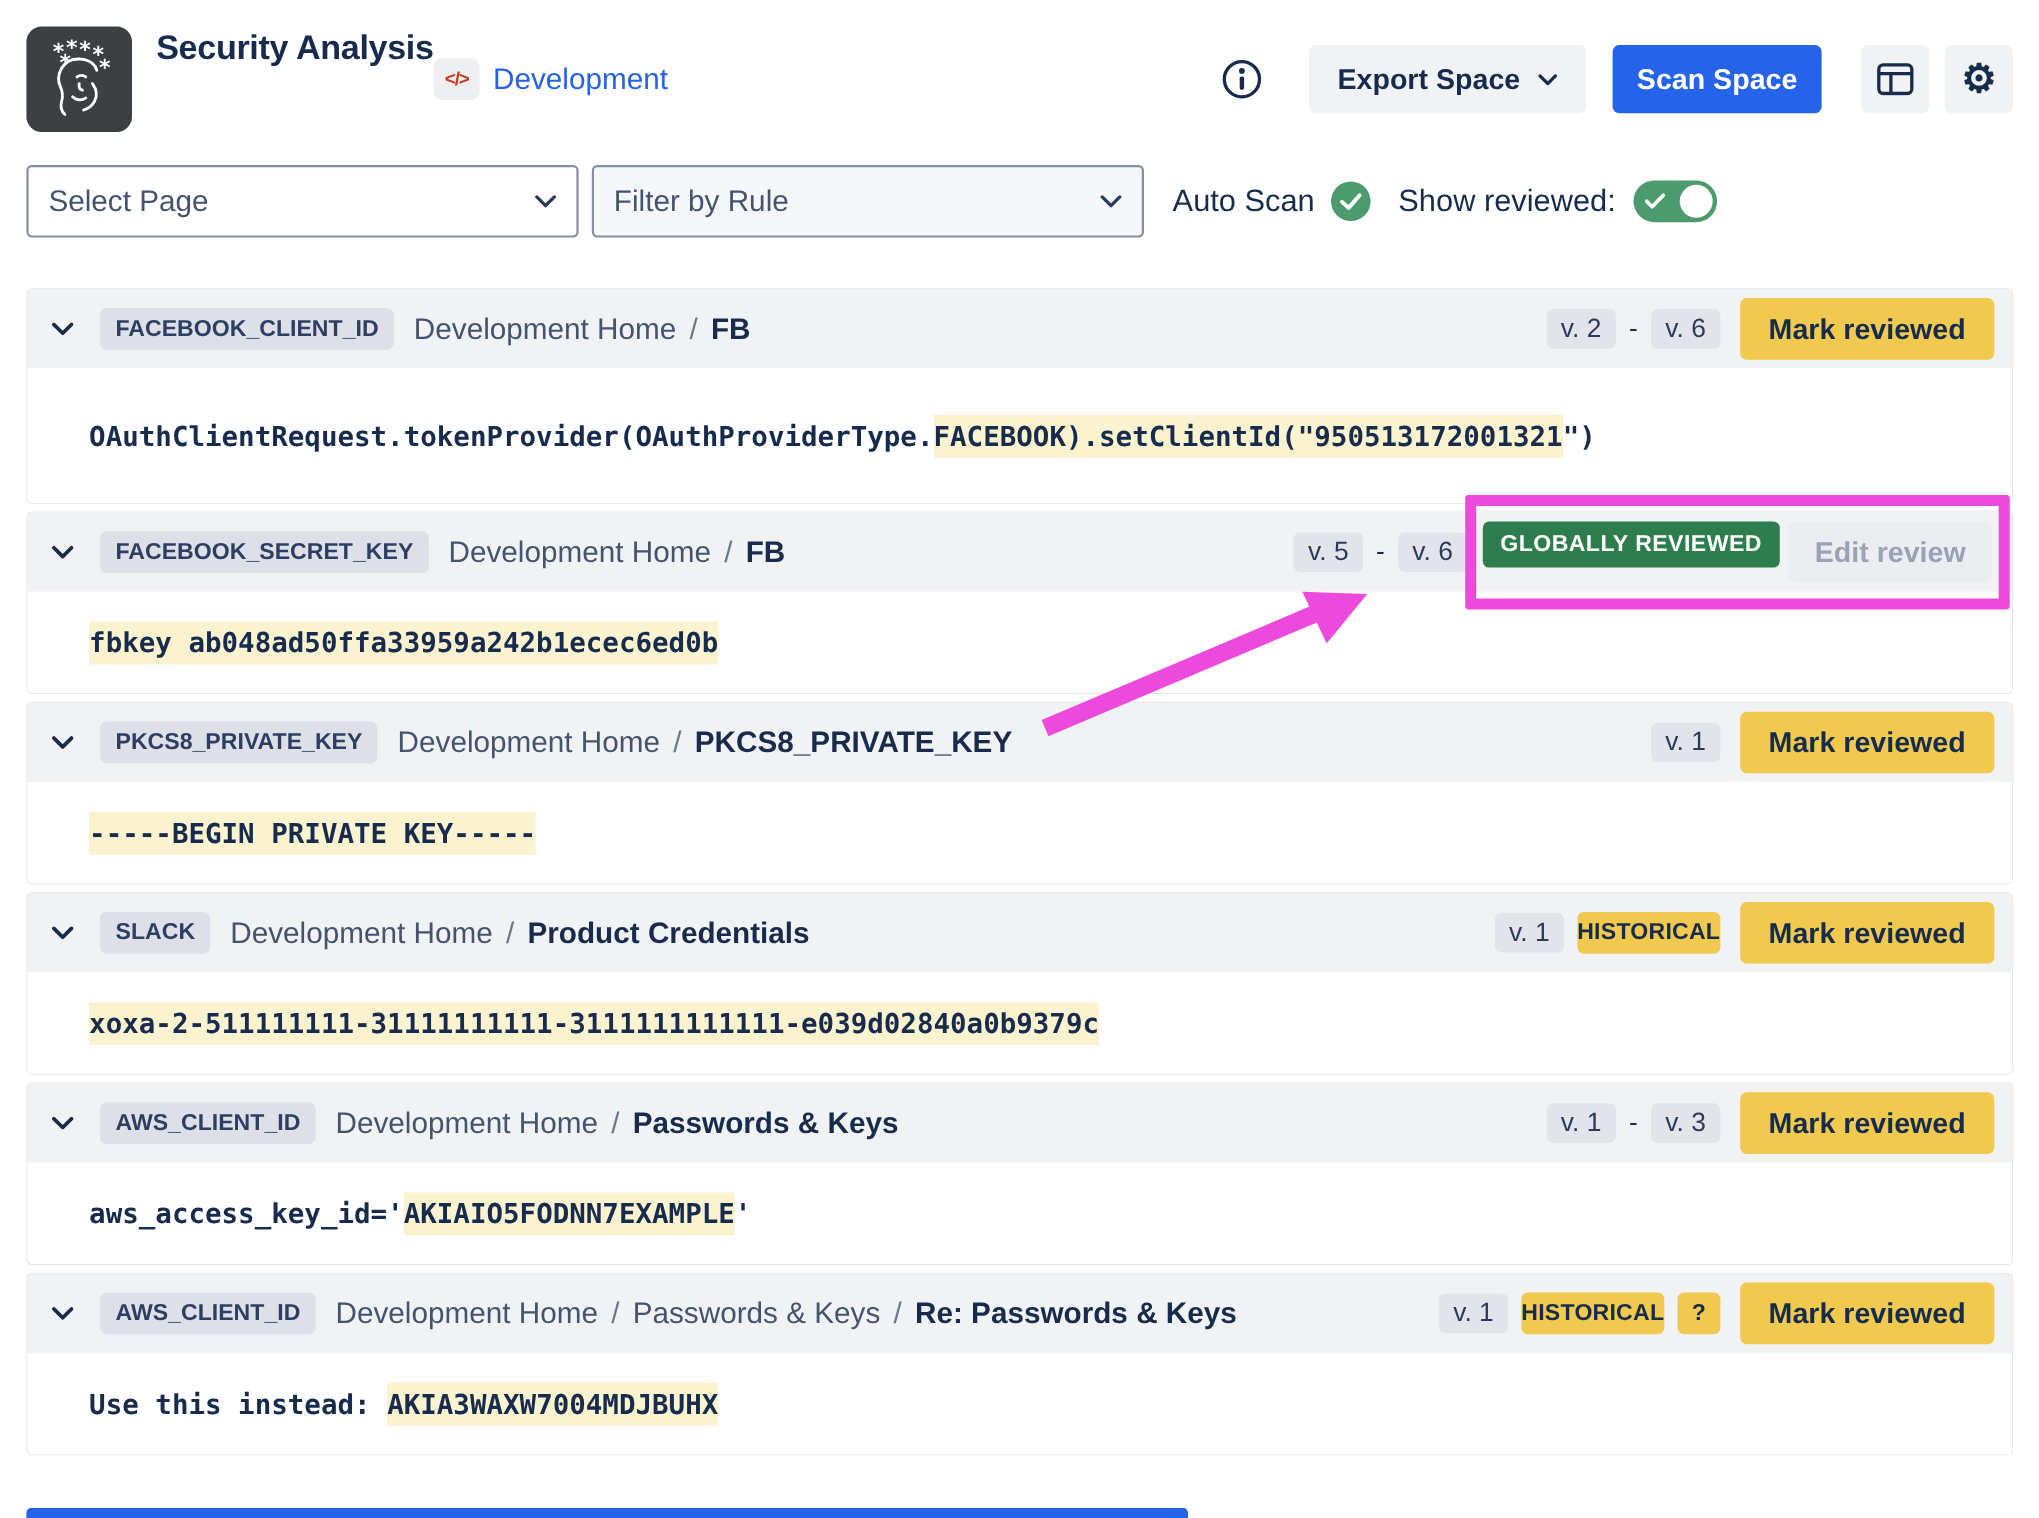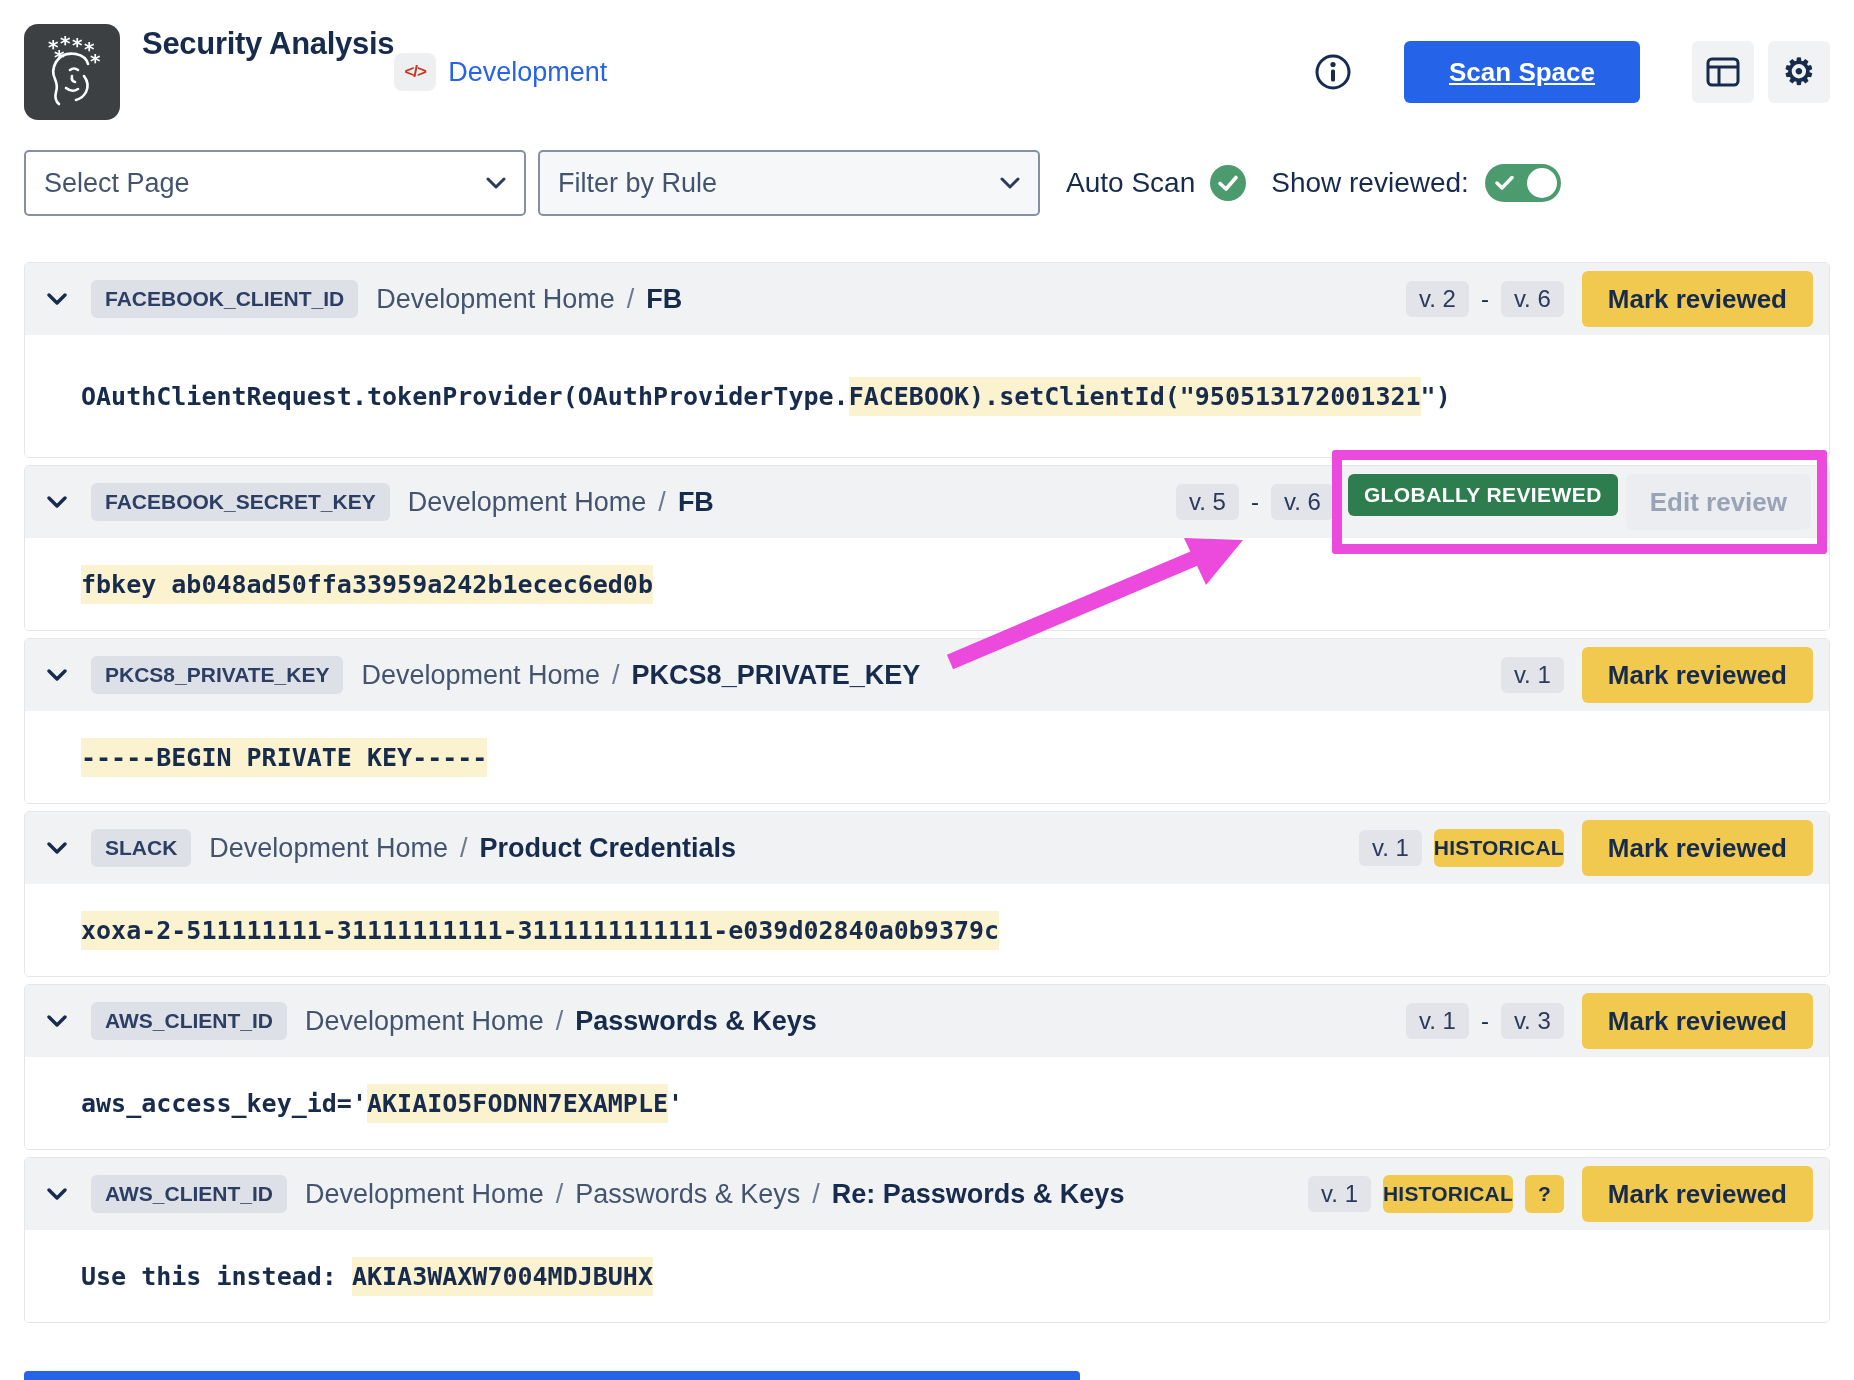--- a/index.html
+++ b/index.html
@@ -26,21 +26,21 @@
   .code-chip{width:42px;height:38px;border-radius:8px;background:#EEEFF1;display:flex;
              align-items:center;justify-content:center;color:var(--red);font-weight:700;
              font-size:17px;letter-spacing:-1px;}
   .space-link{font-size:27px;color:var(--blue);text-decoration:none;}
   .top-actions{display:flex;align-items:center;gap:14px;height:64px;margin-top:16px;}
   .info-btn{background:none;border:none;cursor:pointer;display:flex;align-items:center;margin-right:28px;}
   .btn{border:none;border-radius:6px;font-family:inherit;font-size:26px;font-weight:600;
        color:var(--navy);cursor:pointer;display:flex;align-items:center;justify-content:center;}
   .btn-gray{background:var(--btn-gray);}
   .btn-export{height:62px;padding:0 26px;gap:16px;}
-  .btn-scan{height:62px;padding:0 45px;background:var(--blue);color:#fff;margin-left:10px;margin-right:38px;text-decoration:underline;}
+  .btn-scan{height:62px;padding:0 22px;background:var(--blue);color:#fff;margin-left:10px;margin-right:22px;}
   .icon-btn{width:62px;height:62px;}
   .gear-glyph{font-size:36px;line-height:1;}
   
   .filter-row{display:flex;align-items:center;margin-top:30px;height:66px;}
   .select{width:502px;height:66px;border:2px solid #8590A2;border-radius:5px;display:flex;
           align-items:center;justify-content:space-between;padding:0 18px;font-size:27px;
           color:var(--subnavy);cursor:pointer;background:#fff;}
   .select.filled{background:#F6F7F8;margin-left:12px;}
   .auto-scan{display:flex;align-items:center;gap:14px;margin-left:26px;font-size:28px;}
   .show-reviewed{display:flex;align-items:center;gap:16px;margin-left:24px;font-size:28px;}
@@ -120,20 +120,26 @@
       </div>
     </div>
     <div class="top-actions">
       <button class="info-btn">
         <svg width="38" height="38" viewBox="0 0 38 38">
           <circle cx="19" cy="19" r="16" fill="none" stroke="#172B4D" stroke-width="3"></circle>
           <circle cx="19" cy="11.5" r="2.6" fill="#172B4D"></circle>
           <rect x="17" y="16.5" width="4" height="12" rx="1.6" fill="#172B4D"></rect>
         </svg>
       </button>
+      <button class="btn btn-gray btn-export">
+        <span>Export Space</span>
+        <svg width="18" height="11" viewBox="0 0 18 11">
+          <polyline points="2,2 9,9 16,2" fill="none" stroke="#172B4D" stroke-width="3" stroke-linecap="round" stroke-linejoin="round"></polyline>
+        </svg>
+      </button>
       <button class="btn btn-scan">Scan Space</button>
       <button class="btn btn-gray icon-btn">
         <svg width="34" height="30" viewBox="0 0 34 30">
           <rect x="2" y="2" width="30" height="26" rx="4" fill="none" stroke="#172B4D" stroke-width="3"></rect>
           <line x1="2" y1="10" x2="32" y2="10" stroke="#172B4D" stroke-width="3"></line>
           <line x1="13" y1="10" x2="13" y2="28" stroke="#172B4D" stroke-width="3"></line>
         </svg>
       </button>
       <button class="btn btn-gray icon-btn">
         <span class="gear-glyph">⚙</span>

